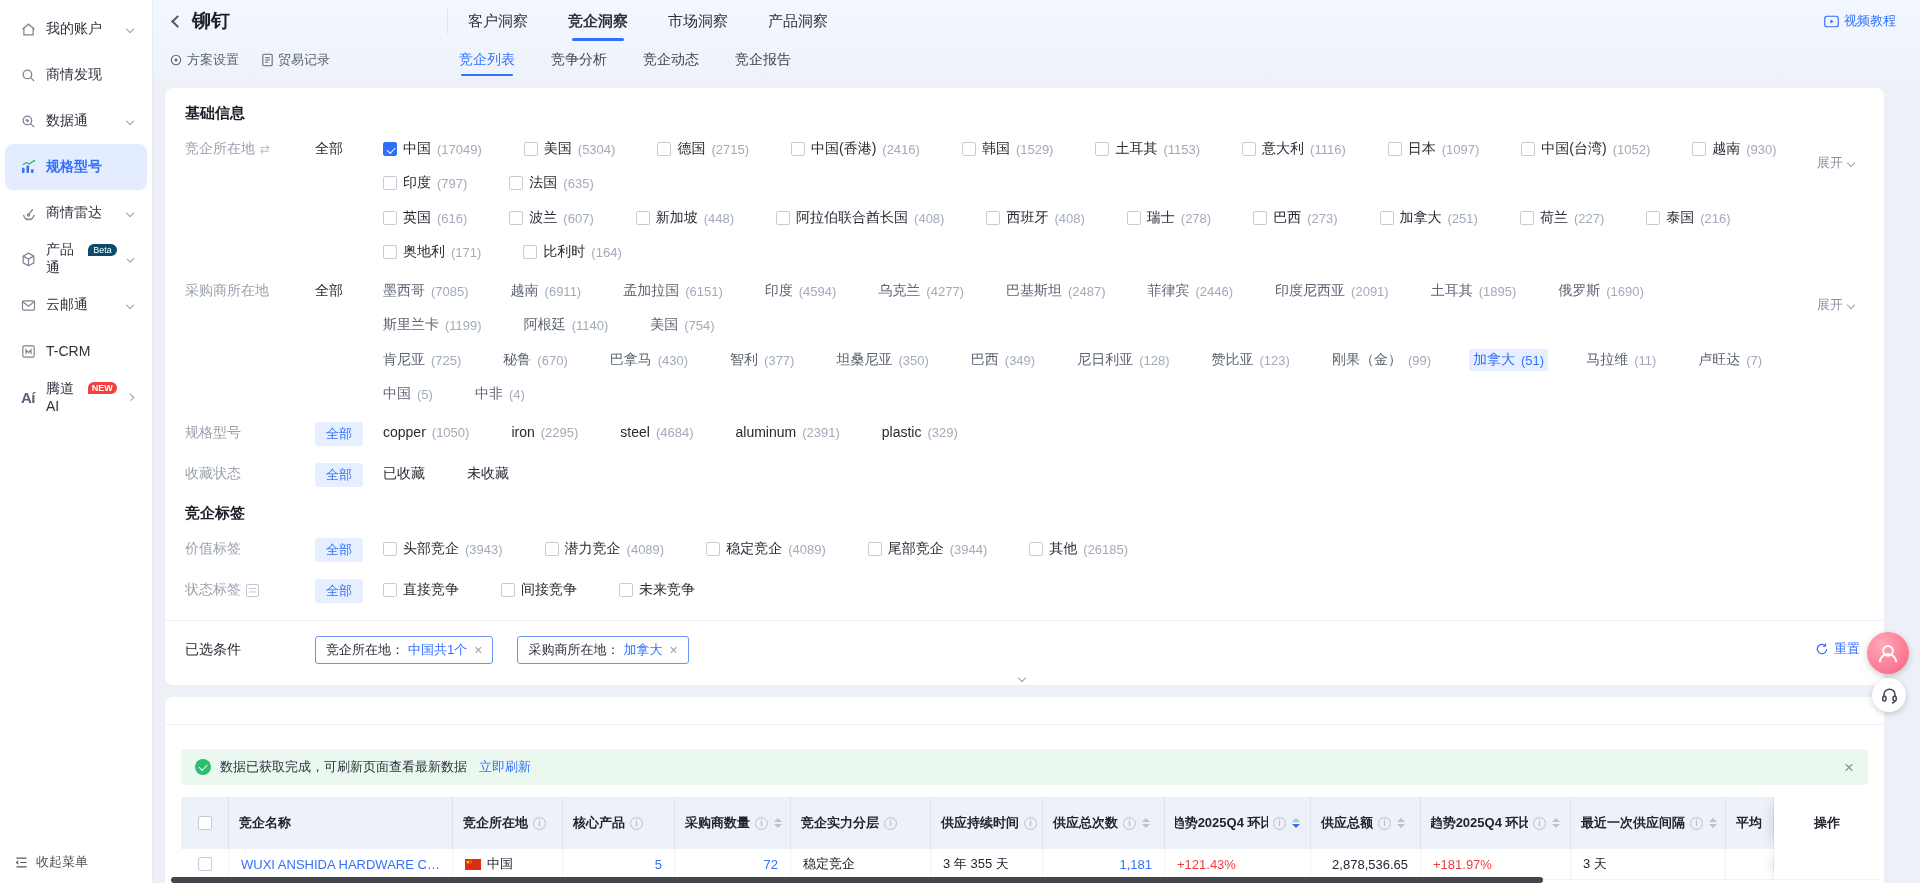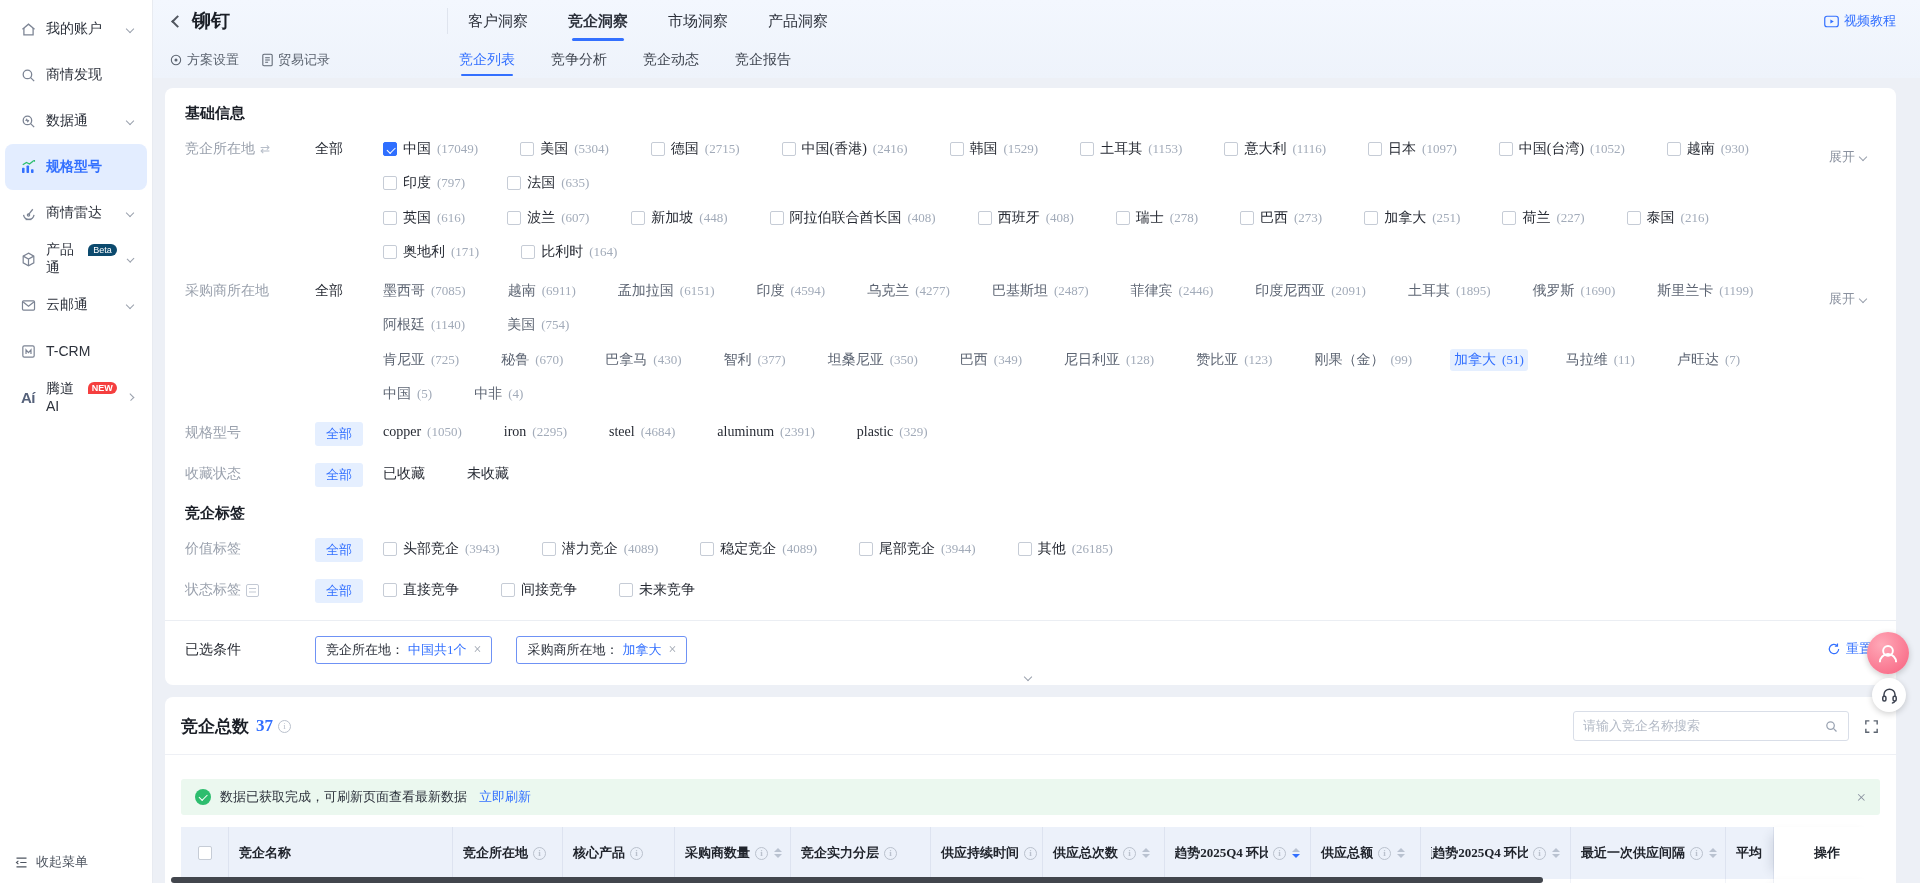--- a/index.html
+++ b/index.html
@@ -33,21 +33,21 @@
   .tab.active::after { content:""; position:absolute; left:6px; right:6px; bottom:-4px; height:3px; border-radius:2px; background:#3370ff; }
   .video-link { margin-left:auto; display:flex; align-items:center; gap:5px; color:#3370ff; font-size:13px; cursor:pointer; }
   .hdr-row2 { height:36px; display:flex; align-items:center; padding:0 24px 0 16px; }
   .hdr-actions { width:288px; flex:none; display:flex; gap:22px; }
   .hdr-action { display:flex; align-items:center; gap:4px; color:#5c6470; font-size:13px; cursor:pointer; }
   .subtabs { display:flex; gap:32px; }
   .subtab { font-size:14px; color:#3d434e; cursor:pointer; padding:6px 2px; position:relative; }
   .subtab.active { color:#3370ff; }
   .subtab.active::after { content:""; position:absolute; left:4px; right:4px; bottom:-1px; height:2px; background:#3370ff; border-radius:2px; }
 
-  .content { flex:1; padding:10px 24px 0 12px; display:flex; flex-direction:column; overflow:hidden;font-family:Liberation Serif, serif; }
+  .content { flex:1; padding:10px 36px 0 12px; display:flex; flex-direction:column; overflow:hidden; }
 
   
   .card { background:#fff; border-radius:8px; }
   .filter-card { padding:16px 20px 4px 20px; position:relative; margin-bottom:12px; flex:none; }
   .sec-title { font-size:15px; font-weight:bold; color:#1b1f27; margin-bottom:15px; }
   .f-row { display:flex; align-items:flex-start; margin-bottom:17px; position:relative; padding-right:76px; font-size:14px; }
   .f-label { width:130px; flex:none; color:#9aa1ad; display:flex; align-items:center; gap:5px; padding-top:2px; }
   .f-all { width:64px; flex:none; color:#262a33; cursor:pointer; padding-top:2px; }
   .f-all-chip { width:64px; flex:none; padding-top:0; }
   .chip { display:inline-block; background:#e5efff; color:#3370ff; padding:3px 11px; border-radius:3px; font-size:13px; cursor:pointer; }
@@ -57,21 +57,21 @@
   .opt { display:inline-flex; align-items:center; gap:6px; cursor:pointer; white-space:nowrap; padding:2px 4px; border-radius:3px; }
   .opt-label { color:#262a33; }
   .opt-count { color:#a2abb9; font-size:13px; }
   .opt-count:empty { display:none; }
   .plain-gray .opt-label { color:#5d6573; }
   .opt[data-state="selected"] { background:#e5efff; }
   .opt[data-state="selected"] .opt-label, .opt[data-state="selected"] .opt-count { color:#3370ff; }
   .cb { width:14px; height:14px; border:1px solid #c6ccd6; border-radius:2px; background:#fff; position:relative; flex:none; }
   .cb[data-state="checked"] { background:#2f6fff; border-color:#2f6fff; }
   .cb[data-state="checked"]::after { content:""; position:absolute; left:3px; top:3.5px; width:7px; height:3.5px; border-left:1.8px solid #fff; border-bottom:1.8px solid #fff; transform:rotate(-45deg); }
-  .expand-link { position:absolute; right:4px; top:10px; color:#8a919f; font-size:13px; display:flex; align-items:center; cursor:pointer; }
+  .expand-link { position:absolute; right:4px; top:16px; color:#8a919f; font-size:13px; display:flex; align-items:center; cursor:pointer; }
   .expand-link .chev { margin-left:5px; }
   .swap-ico { color:#b7bec9; font-size:12px; }
   .mini-ico { width:13px; height:13px; border:1px solid #c3c9d4; border-radius:2px; position:relative; }
   .mini-ico::after { content:""; position:absolute; left:2px; right:2px; top:3px; height:1.5px; background:#c3c9d4; box-shadow:0 3.5px 0 #c3c9d4; }
   .f-divider { height:1px; background:#ebeef3; margin:2px -20px 15px -20px; }
   .sel-row { align-items:center; }
   .sel-label { color:#1e222a; width:130px; flex:none; }
   .sel-tags { display:flex; gap:24px; }
   .sel-tag { border:1px solid #6f92f5; border-radius:3px; padding:4px 10px; font-size:13px; display:flex; align-items:center; gap:4px; background:#fff; }
   .sel-tag .pre { color:#2c313b; }
@@ -693,39 +693,20 @@
               </svg>
             </span>
           <span>重置</span>
         </span>
       </div>
 
       <span class="collapse-chevron"><span class="chev"></span></span>
     </section>
 
     <section class="card results-card">
-      <div class="res-head">
-        <span class="res-title">竞企总数</span>
-        <span class="res-total">37</span>
-        <i class="info"></i>
-        <div class="search-box">
-          <input placeholder="请输入竞企名称搜索" style="">
-          <span>
-              <svg width="15" height="15" viewBox="0 0 24 24" fill="none" stroke="#9aa3b2" stroke-width="2">
-                <circle cx="10.5" cy="10.5" r="6"></circle>
-                <path d="M15 15l5 5"></path>
-              </svg>
-            </span>
-        </div>
-        <span class="expand-screen">
-            <svg width="17" height="17" viewBox="0 0 24 24" fill="none" stroke="#5c6470" stroke-width="2">
-              <path d="M4 9V4h5M15 4h5v5M20 15v5h-5M9 20H4v-5"></path>
-            </svg>
-          </span>
-      </div>
       <div class="res-divider"></div>
 
       <div class="banner">
         <span class="check"></span>
         <span class="banner-text">数据已获取完成，可刷新页面查看最新数据</span>
         <span class="banner-link">立即刷新</span>
         <span class="banner-close">×</span>
       </div>
 
       <div class="table">

